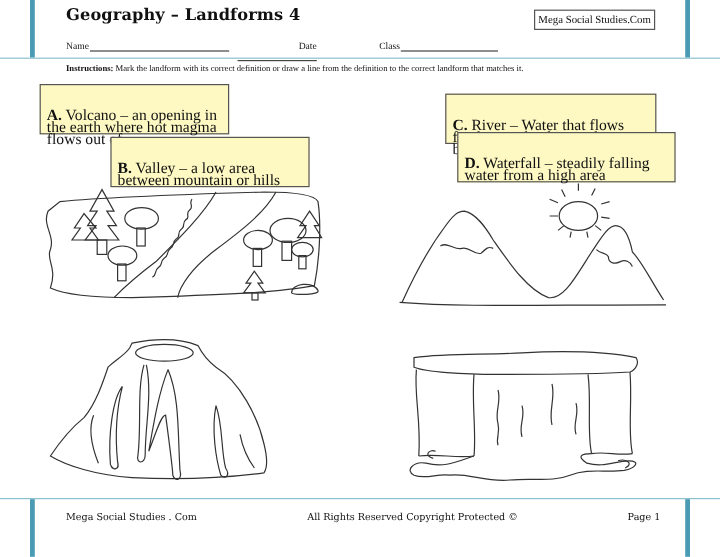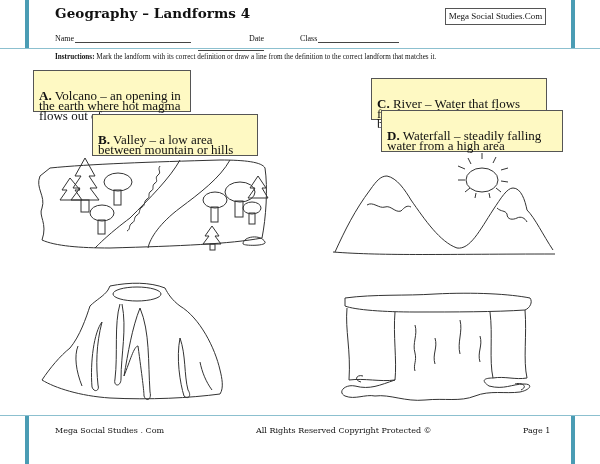--- a/index.html
+++ b/index.html
@@ -43,21 +43,21 @@
 <div class="brand-box">Mega Social Studies.Com</div>
 
 <div class="field-row" style="left:55px;">
   <span>Name</span>
   <span class="line" style="width:116px;"></span>
 </div>
 <div class="field-row" style="left:197px;flex-direction:column;">
   <span>Date</span>
   <span class="line" style="width:66px;"></span>
 </div>
-<div class="field-row" style="left:300px;">
+<div class="field-row" style="left:316px;">
   <span>Class</span>
   <span class="line" style="width:81px;"></span>
 </div>
 
 <div class="instructions"><b>Instructions:</b><span> Mark the landform with its correct definition or draw a line from the definition to the correct landform that matches it.</span></div>
 
 <div class="def-box" style="left:33px;top:70px;width:158px;height:34px;">
   <b>A.</b><span> Volcano – an opening in the earth where hot magma flows out of.</span>
 </div>
 <div class="def-box" style="left:92px;top:114px;width:166px;height:35px;">

